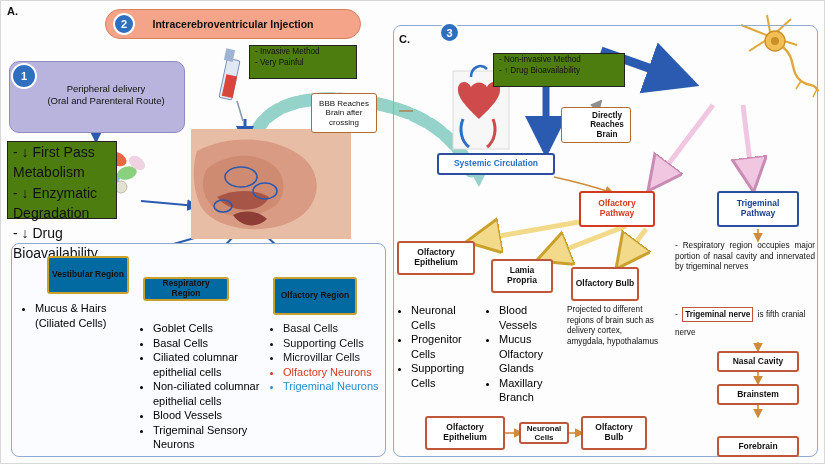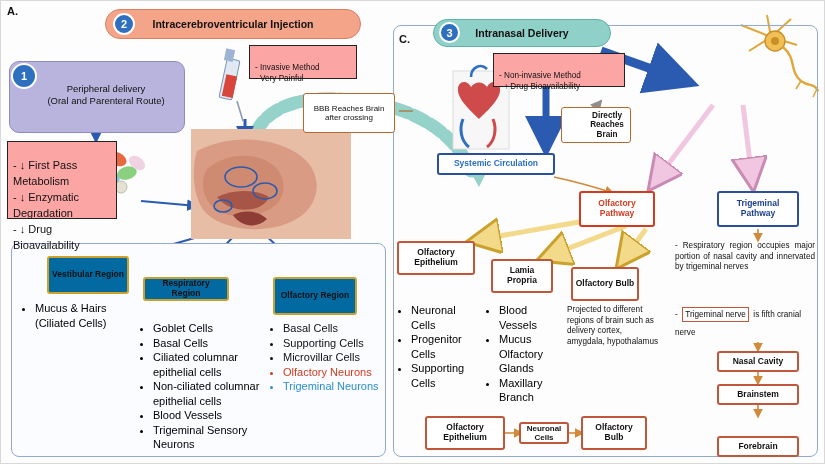--- a/index.html
+++ b/index.html
@@ -32,21 +32,21 @@
     font-weight:bold;
     color:#111;
     display:flex;
     align-items:center;
     justify-content:center;
     text-align:center;
     padding:2px;
     line-height:1.15;
   }
   .box-blue{border:2px solid #2b4f9e;color:#1b3f8f;}
-  .box-plain{border:1.5px solid #222;background:#fca5a5;color:#111;font-weight:normal;text-align:left;justify-content:flex-start;align-items:flex-start;padding:16px 5px;}
+  .box-plain{border:1.5px solid #222;background:#4d7c0f;color:#111;font-weight:normal;text-align:left;justify-content:flex-start;align-items:flex-start;padding:0 5px;}
   .box-gold{border:2px solid #caa12a;background:#0369a1;color:#111;}
   .box-thin{border:1px solid #b26a2e;}
   .sectag{font-weight:bold;font-size:11px;color:#111;}
   .circle{
     border-radius:50%;
     display:flex;align-items:center;justify-content:center;
     color:#fff;font-weight:bold;font-size:11px;
   }
   .ribbon{
     border-radius:16px;
@@ -183,44 +183,41 @@
 
   <div class="abs panel" style="left:10px;top:242px;width:375px;height:214px;border-color:#93a9cf;background:#fbfcff;"></div>
   <div class="abs panel" style="left:392px;top:24px;width:425px;height:432px;border-color:#93a9cf;background:transparent;"></div>
 
   <div class="abs" style="left:8px;top:60px;width:176px;height:72px;background:#b9b4dd;border:1px solid #8f8ac0;border-radius:10px;"></div>
   <div class="abs circle" style="left:10px;top:62px;width:26px;height:26px;background:#2f6fc0;border:2px solid #fff;">1</div>
   <div class="abs center bold" style="left:30px;top:82px;width:150px;font-size:9.5px;color:#111;line-height:1.3;white-space:pre-line;">Peripheral delivery
 (Oral and Parenteral Route)</div>
 
   <div class="abs box-plain" style="left:6px;top:140px;width:110px;height:78px;">
-    <div style="font-size:11px;line-height:1.45;">
+    <div style="font-size:14px;line-height:1.45;">
       <div>- ↓ First Pass Metabolism</div>
       <div>- ↓ Enzymatic Degradation</div>
       <div>- ↓ Drug Bioavailability</div>
     </div>
   </div>
 
   <div class="abs ribbon" style="left:104px;top:8px;width:256px;height:30px;background:#f4a488;border:1px solid #d98061;justify-content:center;">
     <span>Intracerebroventricular Injection</span>
   </div>
   <div class="abs circle" style="left:112px;top:12px;width:22px;height:22px;background:#2f6fc0;border:2px solid #fff;">2</div>
 
   <div class="abs box-plain" style="left:248px;top:44px;width:108px;height:34px;">
     <div style="font-size:8.2px;line-height:1.4;">
       <div>- Invasive Method</div>
       <div>- Very Painful</div>
     </div>
   </div>
 
-  <div class="abs box box-thin" style="left:302px;top:92px;width:92px;height:40px;font-weight:normal;font-size:8px;color:#111;">BBB Reaches Brain after crossing</div>
-
-  <div class="abs ribbon" style="left:432px;top:18px;width:178px;height:28px;background:#8fd0c8;border:1px solid #5fb3a8;">
-    <span>Intranasal Delivery</span>
-  </div>
+  <div class="abs box box-thin" style="left:310px;top:92px;width:66px;height:40px;font-weight:normal;font-size:8px;color:#111;">BBB Reaches Brain after crossing</div>
+
   <div class="abs circle" style="left:438px;top:21px;width:21px;height:21px;background:#2f6fc0;border:2px solid #fff;">3</div>
 
   <div class="abs box-plain" style="left:492px;top:52px;width:132px;height:34px;">
     <div style="font-size:8.2px;line-height:1.4;">
       <div>- Non-invasive Method</div>
       <div>- ↑ Drug Bioavailability</div>
     </div>
   </div>
 
   <div class="abs box box-blue" style="left:436px;top:152px;width:118px;height:22px;color:#2a6fc0;border-color:#2b4f9e;">Systemic Circulation</div>
@@ -246,21 +243,21 @@
     <li>Mucus Olfactory Glands</li>
     <li>Maxillary Branch</li>
   </ul>
 
   <div class="abs txt" style="left:566px;top:304px;width:92px;">Projected to different regions of brain such as delivery cortex, amygdala, hypothalamus</div>
 
   <div class="abs txt" style="left:674px;top:240px;width:140px;text-align:justify;">-  Respiratory region occupies major portion of nasal cavity and innervated by trigeminal nerves</div>
 
   <div class="abs" style="left:674px;top:302px;width:140px;">
     <span class="txt">-</span>
-    <span class="txt" style="border:1.5px solid #c0563a;padding:2px 2px;font-weight:normal;">Trigeminal nerve</span>
+    <span class="txt" style="border:1.5px solid #c0563a;padding:2px 2px;font-weight:bold;">Trigeminal nerve</span>
     <span class="txt">is fifth cranial nerve</span>
   </div>
 
   <div class="abs box" style="left:716px;top:350px;width:82px;height:21px;">Nasal Cavity</div>
   <div class="abs box" style="left:716px;top:383px;width:82px;height:21px;">Brainstem</div>
   <div class="abs box" style="left:716px;top:435px;width:82px;height:21px;">Forebrain</div>
 
   <div class="abs box" style="left:424px;top:415px;width:80px;height:34px;">Olfactory Epithelium</div>
   <div class="abs box" style="left:518px;top:421px;width:50px;height:22px;border-color:#c0563a;font-size:8px;">Neuronal Cells</div>
   <div class="abs box" style="left:580px;top:415px;width:66px;height:34px;">Olfactory Bulb</div>

